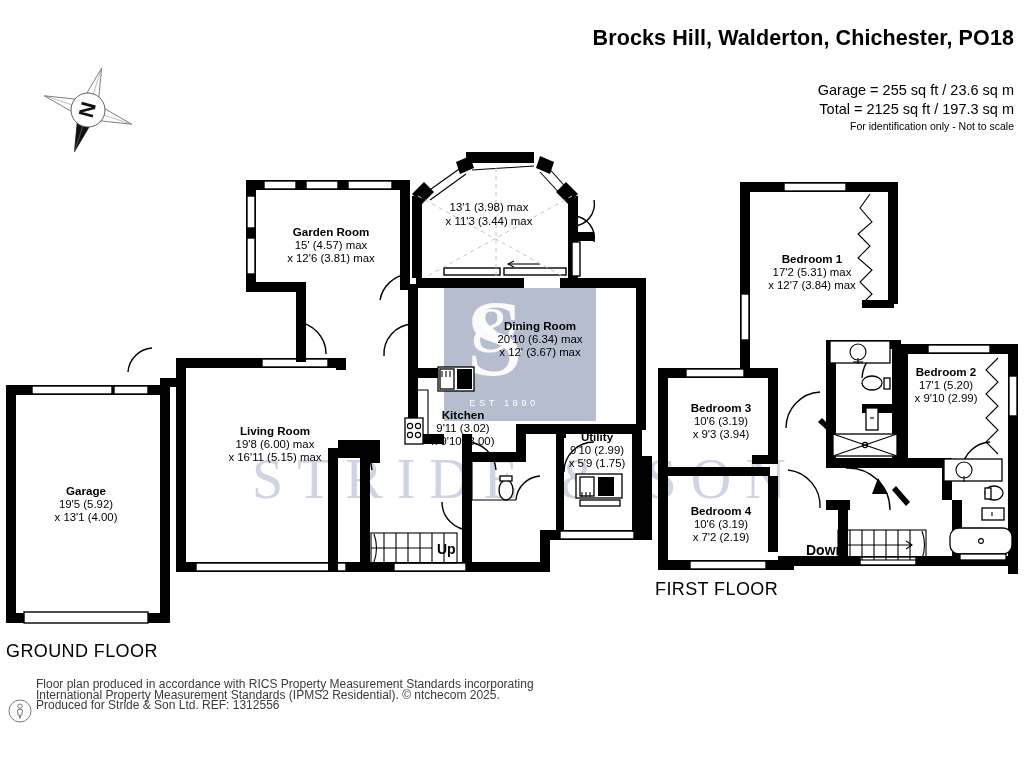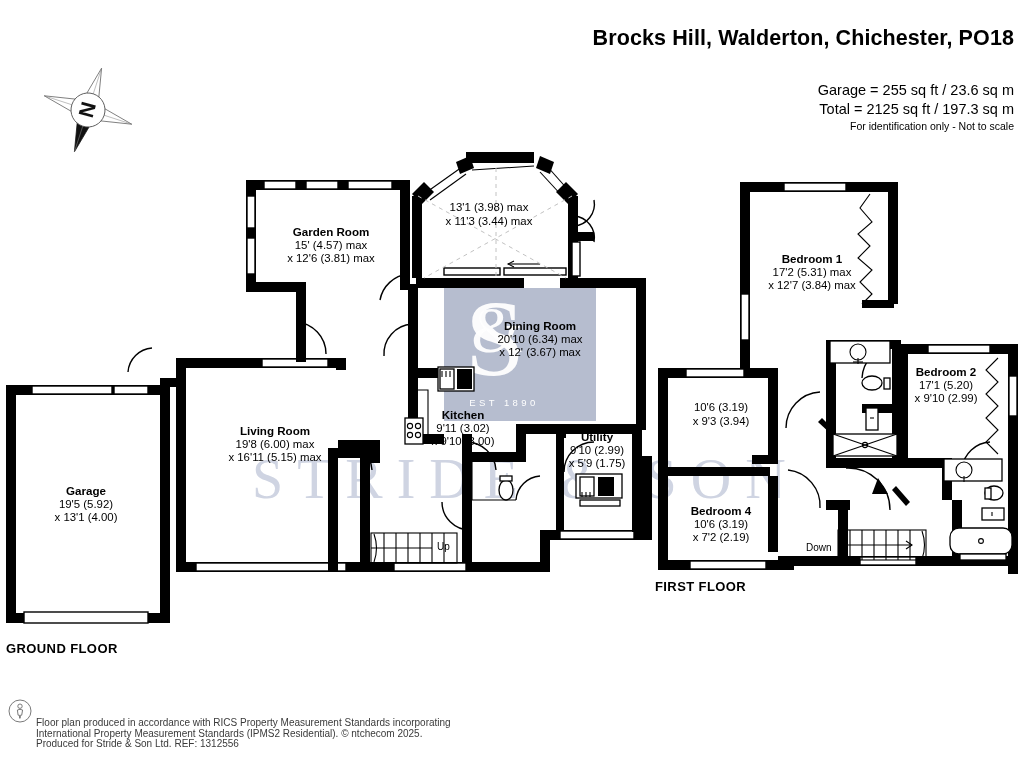--- a/index.html
+++ b/index.html
@@ -51,22 +51,22 @@
   .hdr-note {
     position: absolute;
     right: 10px;
     top: 120px;
     font-size: 10.5px;
     white-space: nowrap;
     text-align: right;
   }
   .floor-label {
     position: absolute;
-    font-size: 13px;
-    font-weight: bold;
+    font-size: 18px;
+    font-weight: normal;
     letter-spacing: 0.4px;
     white-space: nowrap;
   }
   .fl-ground { left: 6px;   top: 641px; }
   .fl-first  { left: 655px; top: 579px; }
 
   .room {
     position: absolute;
     text-align: center;
     white-space: nowrap;
@@ -76,29 +76,29 @@
     font-size: 11.6px;
     font-weight: bold;
     display: block;
   }
   .room .rdim {
     font-size: 11.4px;
     display: block;
   }
   .stair-lbl {
     position: absolute;
-    font-size: 10px;
-    font-weight: normal;
+    font-size: 14px;
+    font-weight: bold;
     white-space: nowrap;
   }
   .footer {
     position: absolute;
     left: 36px;
-    top: 718px;
-    font-size: 10px;
+    top: 679px;
+    font-size: 12px;
     line-height: 10.6px;
     color: #3a3a3a;
     white-space: nowrap;
   }
   .footer-icon {
     position: absolute;
     left: 8px;
     top: 699px;
     width: 24px;
     height: 24px;
@@ -498,20 +498,21 @@
         <span class="rname">Bedroom 1</span>
         <span class="rdim">17'2 (5.31) max</span>
         <span class="rdim">x 12'7 (3.84) max</span>
       </div>
       <div class="room" style="left: 796px; top: 365px; width: 300px;">
         <span class="rname">Bedroom 2</span>
         <span class="rdim">17'1 (5.20)</span>
         <span class="rdim">x 9'10 (2.99)</span>
       </div>
       <div class="room" style="left: 571px; top: 401px; width: 300px;">
+        <span class="rname">Bedroom 3</span>
         <span class="rdim">10'6 (3.19)</span>
         <span class="rdim">x 9'3 (3.94)</span>
       </div>
       <div class="room" style="left: 571px; top: 504px; width: 300px;">
         <span class="rname">Bedroom 4</span>
         <span class="rdim">10'6 (3.19)</span>
         <span class="rdim">x 7'2 (2.19)</span>
       </div>
     </div>
 

